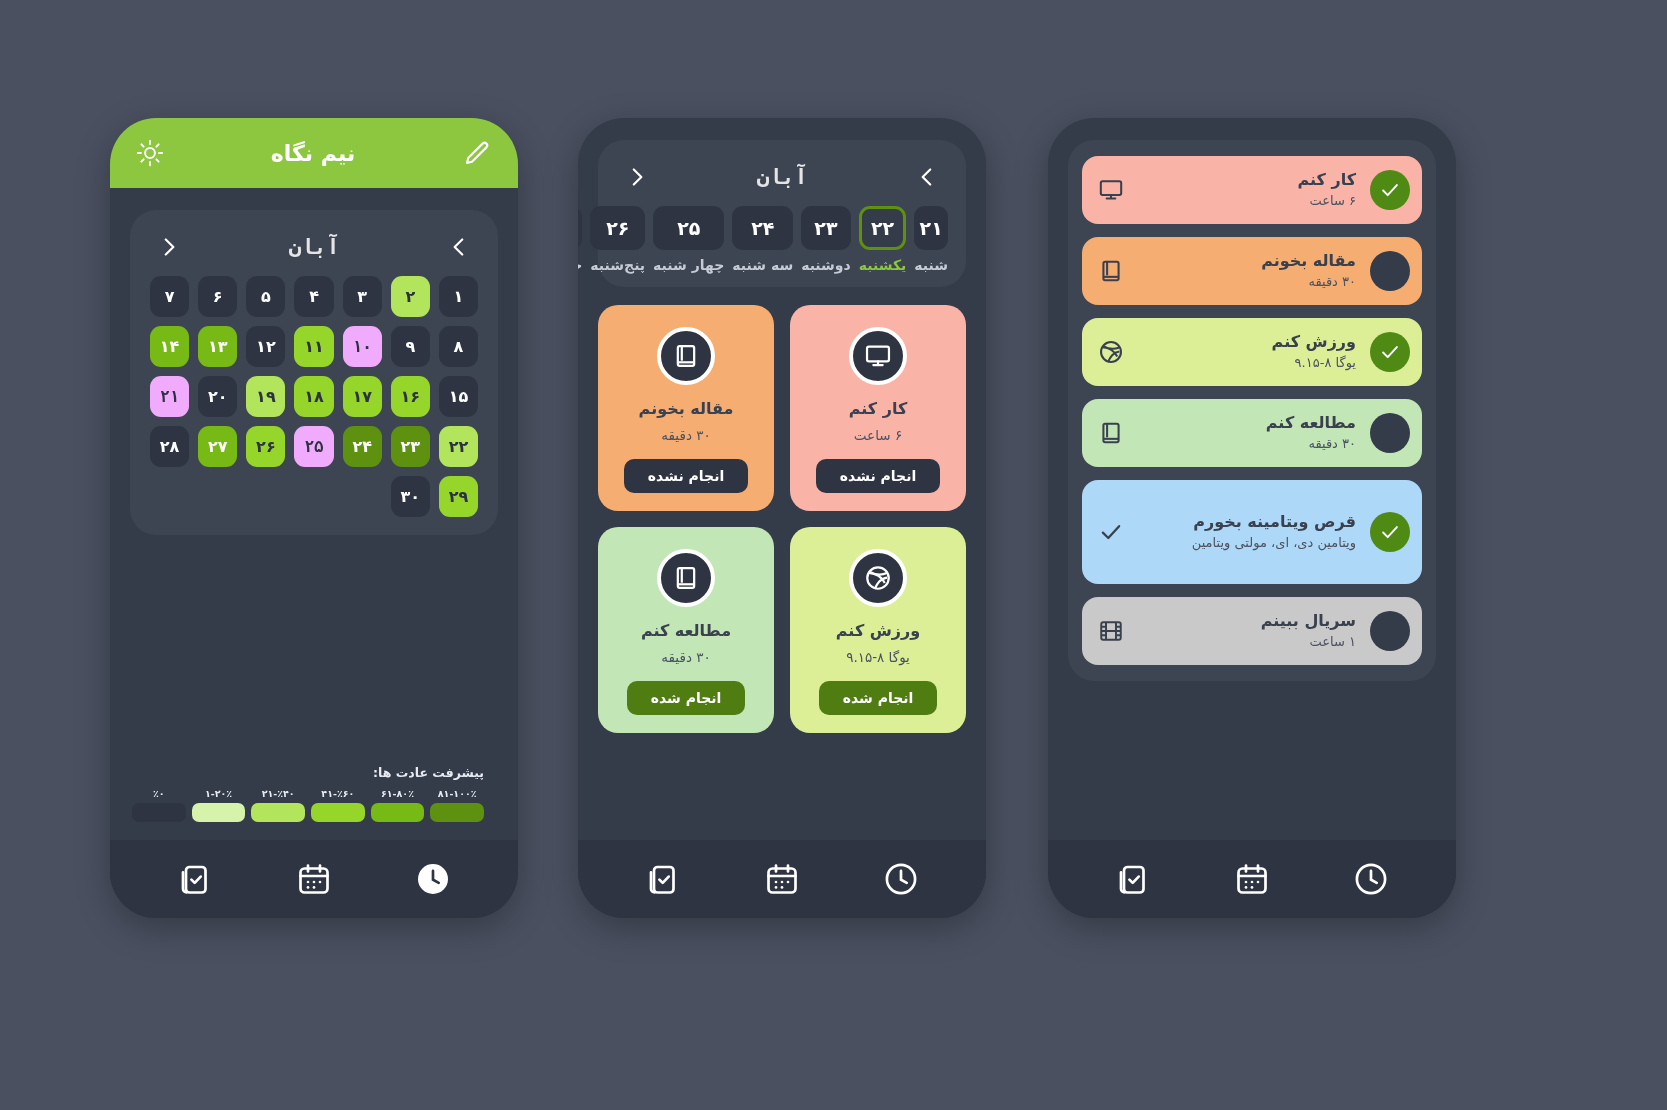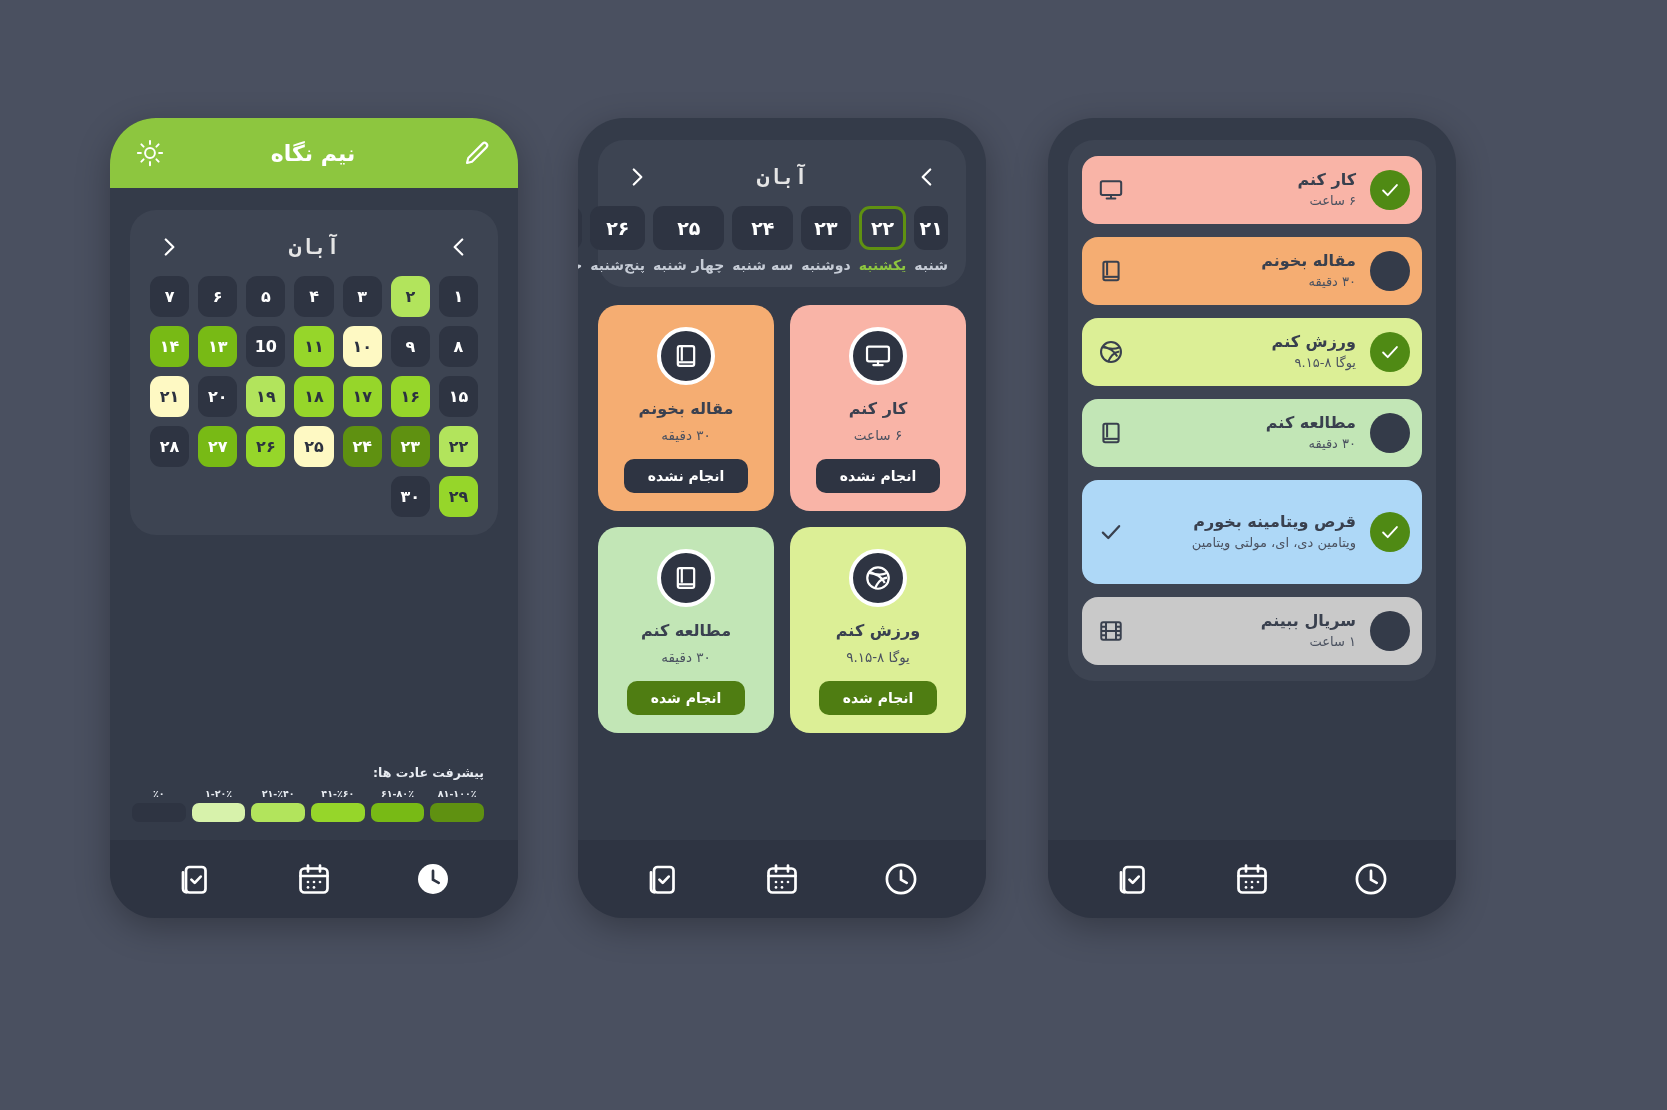--- a/index.html
+++ b/index.html
@@ -60,21 +60,21 @@
   .daycell {
     height: 41px; border-radius: 11px;
     display: flex; align-items: center; justify-content: center;
     font-size: 16px; font-weight: bold; color: #fff;
     background: #2e3442;
   }
   .daycell.lvl1 { background:#5f9111; color:#fff; }
   .daycell.lvl2 { background:#78ba15; color:#fff; }
   .daycell.lvl3 { background:#96d62a; color:#2c3240; }
   .daycell.lvl4 { background:#b2e45c; color:#2c3240; }
-  .daycell.lvl5 { background:#fef9c3; color:#2c3240; }
+  .daycell.lvl5 { background:#f0abfc; color:#2c3240;font-family:Liberation Mono, monospace; }
   .daycell.empty { background: transparent; }
 
   
   .legend { position: absolute; left: 22px; right: 34px; bottom: 18px; }
   .legend .ltitle {
     color: #e8ecf2; font-size: 12.5px; font-weight: bold;
     text-align: right; padding-left: 6px; margin-bottom: 8px;
   }
   .swatches { display: flex; direction: rtl; gap: 6px; }
   .sw { flex: 1; }
@@ -204,21 +204,21 @@
             <div class="daycell lvl4">٢</div>
             <div class="daycell">٣</div>
             <div class="daycell">۴</div>
             <div class="daycell">۵</div>
             <div class="daycell">۶</div>
             <div class="daycell">٧</div>
             <div class="daycell">٨</div>
             <div class="daycell">٩</div>
             <div class="daycell lvl5">١٠</div>
             <div class="daycell lvl3">١١</div>
-            <div class="daycell">10</div>
+            <div class="daycell">١٢</div>
             <div class="daycell lvl2">١٣</div>
             <div class="daycell lvl2">١۴</div>
             <div class="daycell">١۵</div>
             <div class="daycell lvl3">١۶</div>
             <div class="daycell lvl3">١٧</div>
             <div class="daycell lvl3">١٨</div>
             <div class="daycell lvl4">١٩</div>
             <div class="daycell">٢٠</div>
             <div class="daycell lvl5">٢١</div>
             <div class="daycell lvl4">٢٢</div>

